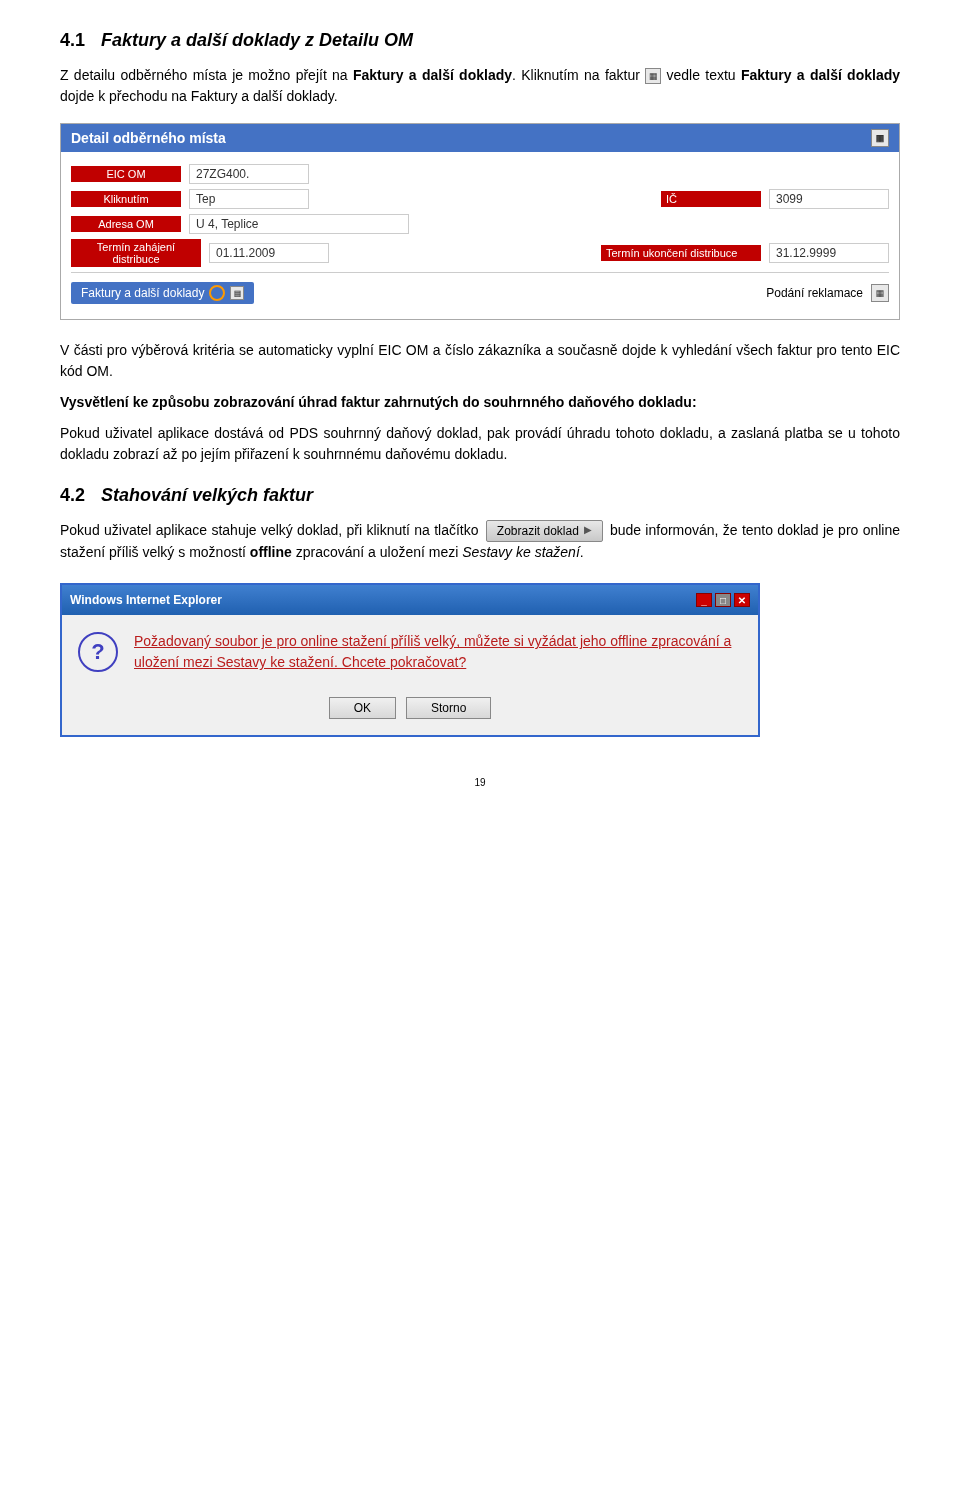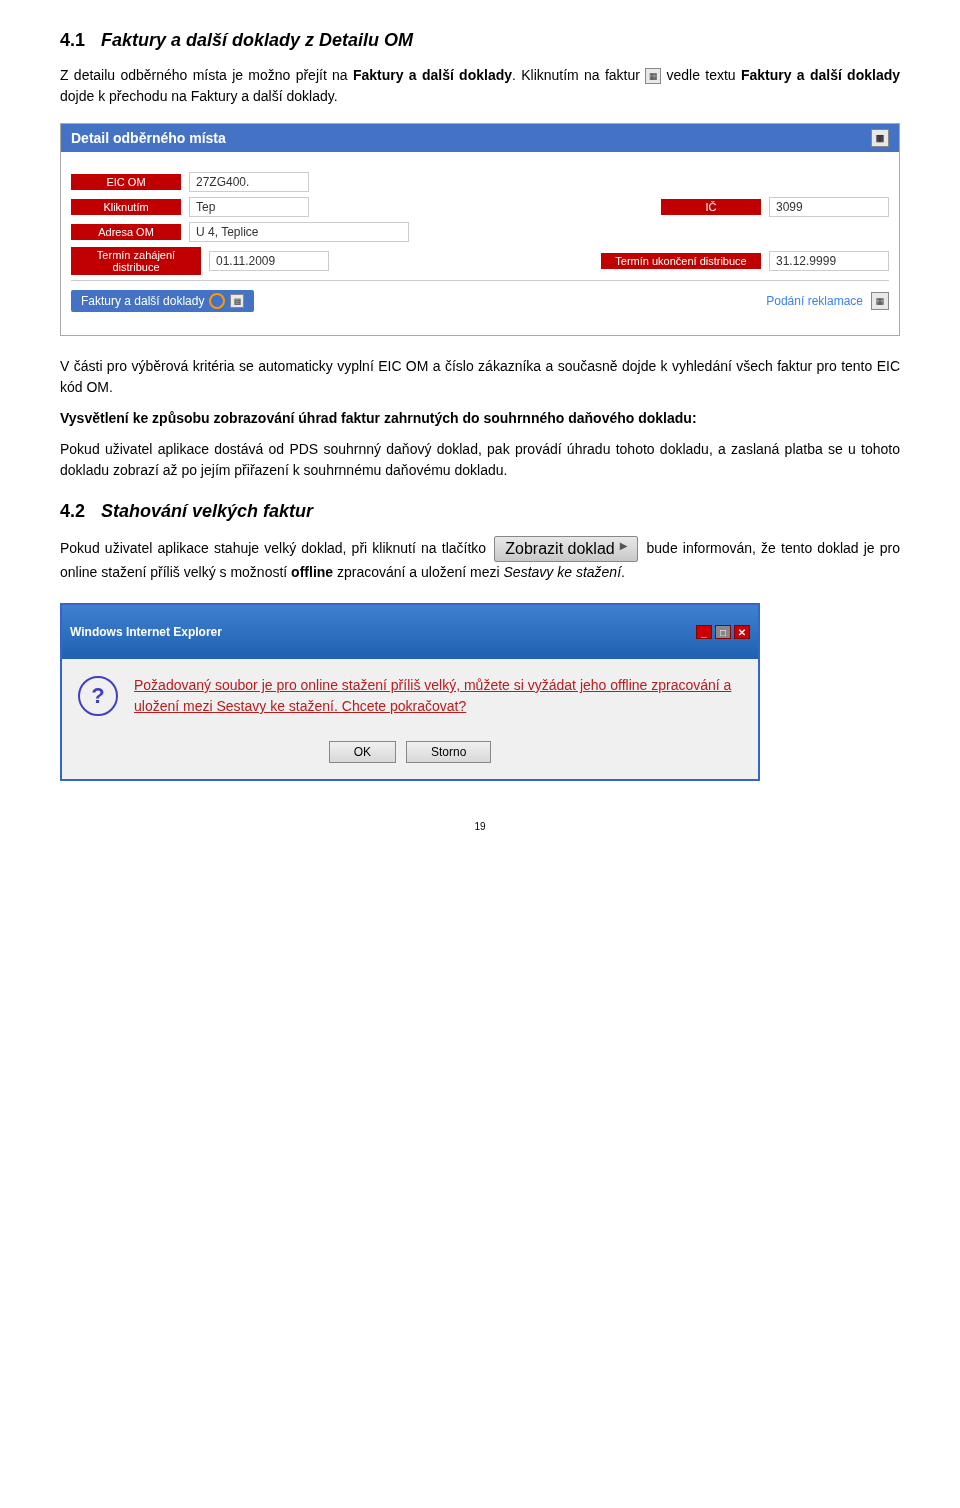--- a/index.html
+++ b/index.html
@@ -44,21 +44,21 @@
       background: #4472C4;
       color: #fff;
       font-weight: bold;
       font-size: 14px;
       padding: 5px 10px;
       display: flex;
       justify-content: space-between;
       align-items: center;
     }
     .detail-box-content {
-      padding: 20px 10px;
+      padding: 12px 10px;
     }
     .detail-row {
       display: flex;
       margin-bottom: 5px;
       align-items: center;
       gap: 8px;
     }
     .detail-label {
       background: #C00000;
       color: #fff;
@@ -87,21 +87,21 @@
       display: flex;
       align-items: center;
       gap: 8px;
     }
     .detail-label-right {
       background: #C00000;
       color: #fff;
       font-size: 11px;
       padding: 2px 5px;
       min-width: 100px;
-      text-align: center;
+      text-align: left;
     }
     .icon-small {
       width: 18px;
       height: 18px;
       background: #4472C4;
       display: inline-flex;
       align-items: center;
       justify-content: center;
       color: #fff;
       font-size: 10px;
@@ -135,21 +135,21 @@
     .sep-line {
       border: none;
       border-top: 1px solid #ccc;
       margin: 4px 0;
     }
 
     
     .btn-zobrazit {
       background: linear-gradient(to bottom, #e8e8e8, #c8c8c8);
       border: 1px solid #888;
-      font-size: 16px;
+      font-size: 12px;
       padding: 3px 10px;
       cursor: pointer;
       display: inline-flex;
       align-items: flex-start;
       gap: 5px;
       border-radius: 2px;
     }
     .btn-zobrazit::after {
       content: "▶";
       font-size: 10px;
@@ -162,21 +162,21 @@
       background: #f0f0f0;
       padding: 0;
       margin-top: 20px;
       max-width: 700px;
     }
     .dialog-titlebar {
       background: linear-gradient(to bottom, #4080d0, #2060b0);
       color: #fff;
       font-size: 12px;
       font-weight: bold;
-      padding: 20px 8px;
+      padding: 8px 8px;
       display: flex;
       justify-content: space-between;
       align-items: center;
     }
     .dialog-titlebar-btns {
       display: flex;
       gap: 3px;
     }
     .dialog-titlebar-btn {
       width: 16px;
@@ -297,21 +297,21 @@
     </div>
     <hr class="sep-line">
 
     <div class="detail-actions">
       <button class="btn-faktury">
         <span>Faktury a další doklady</span>
         <span class="circle-icon"></span>
         <span class="icon-small" style="width:14px;height:14px;font-size:8px;background:#e8e8e8;color:#333;border:1px solid #888;">▦</span>
       </button>
       <div style="margin-left:auto; display:flex; align-items:center; gap:8px;">
-        <span style="font-size:12px; color:#3b82f6;">Podání reklamace</span>
+        <span style="font-size:12px; color:#000000;">Podání reklamace</span>
         <span class="icon-small" style="background:#e8e8e8;color:#333;border:1px solid #888;font-size:9px;">▦</span>
       </div>
     </div>
   </div>
 </div>
 
 <p>V části pro výběrová kritéria se automaticky vyplní EIC OM a číslo zákazníka a současně dojde k vyhledání všech faktur pro tento EIC kód OM.</p>
 
 <p>
   <span class="bold">Vysvětlení ke způsobu zobrazování úhrad faktur zahrnutých do souhrnného daňového dokladu:</span>

